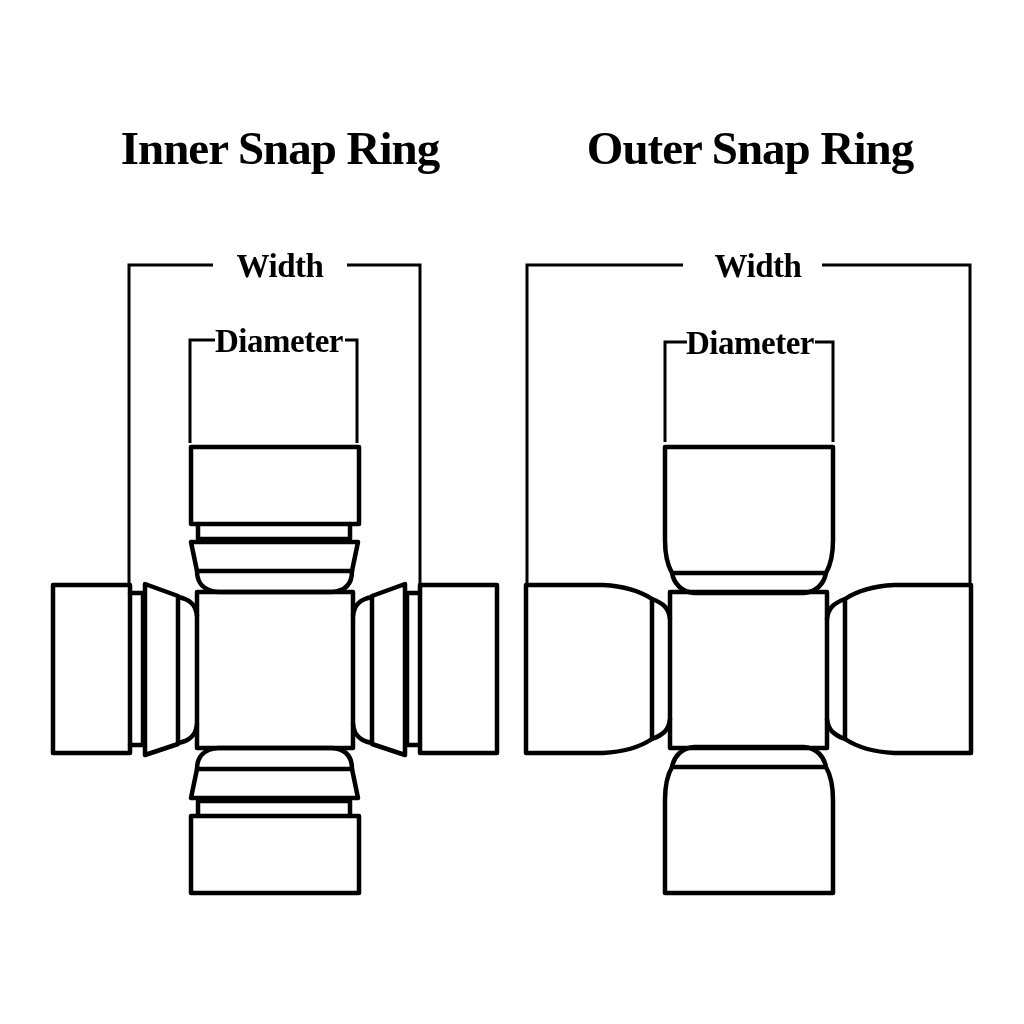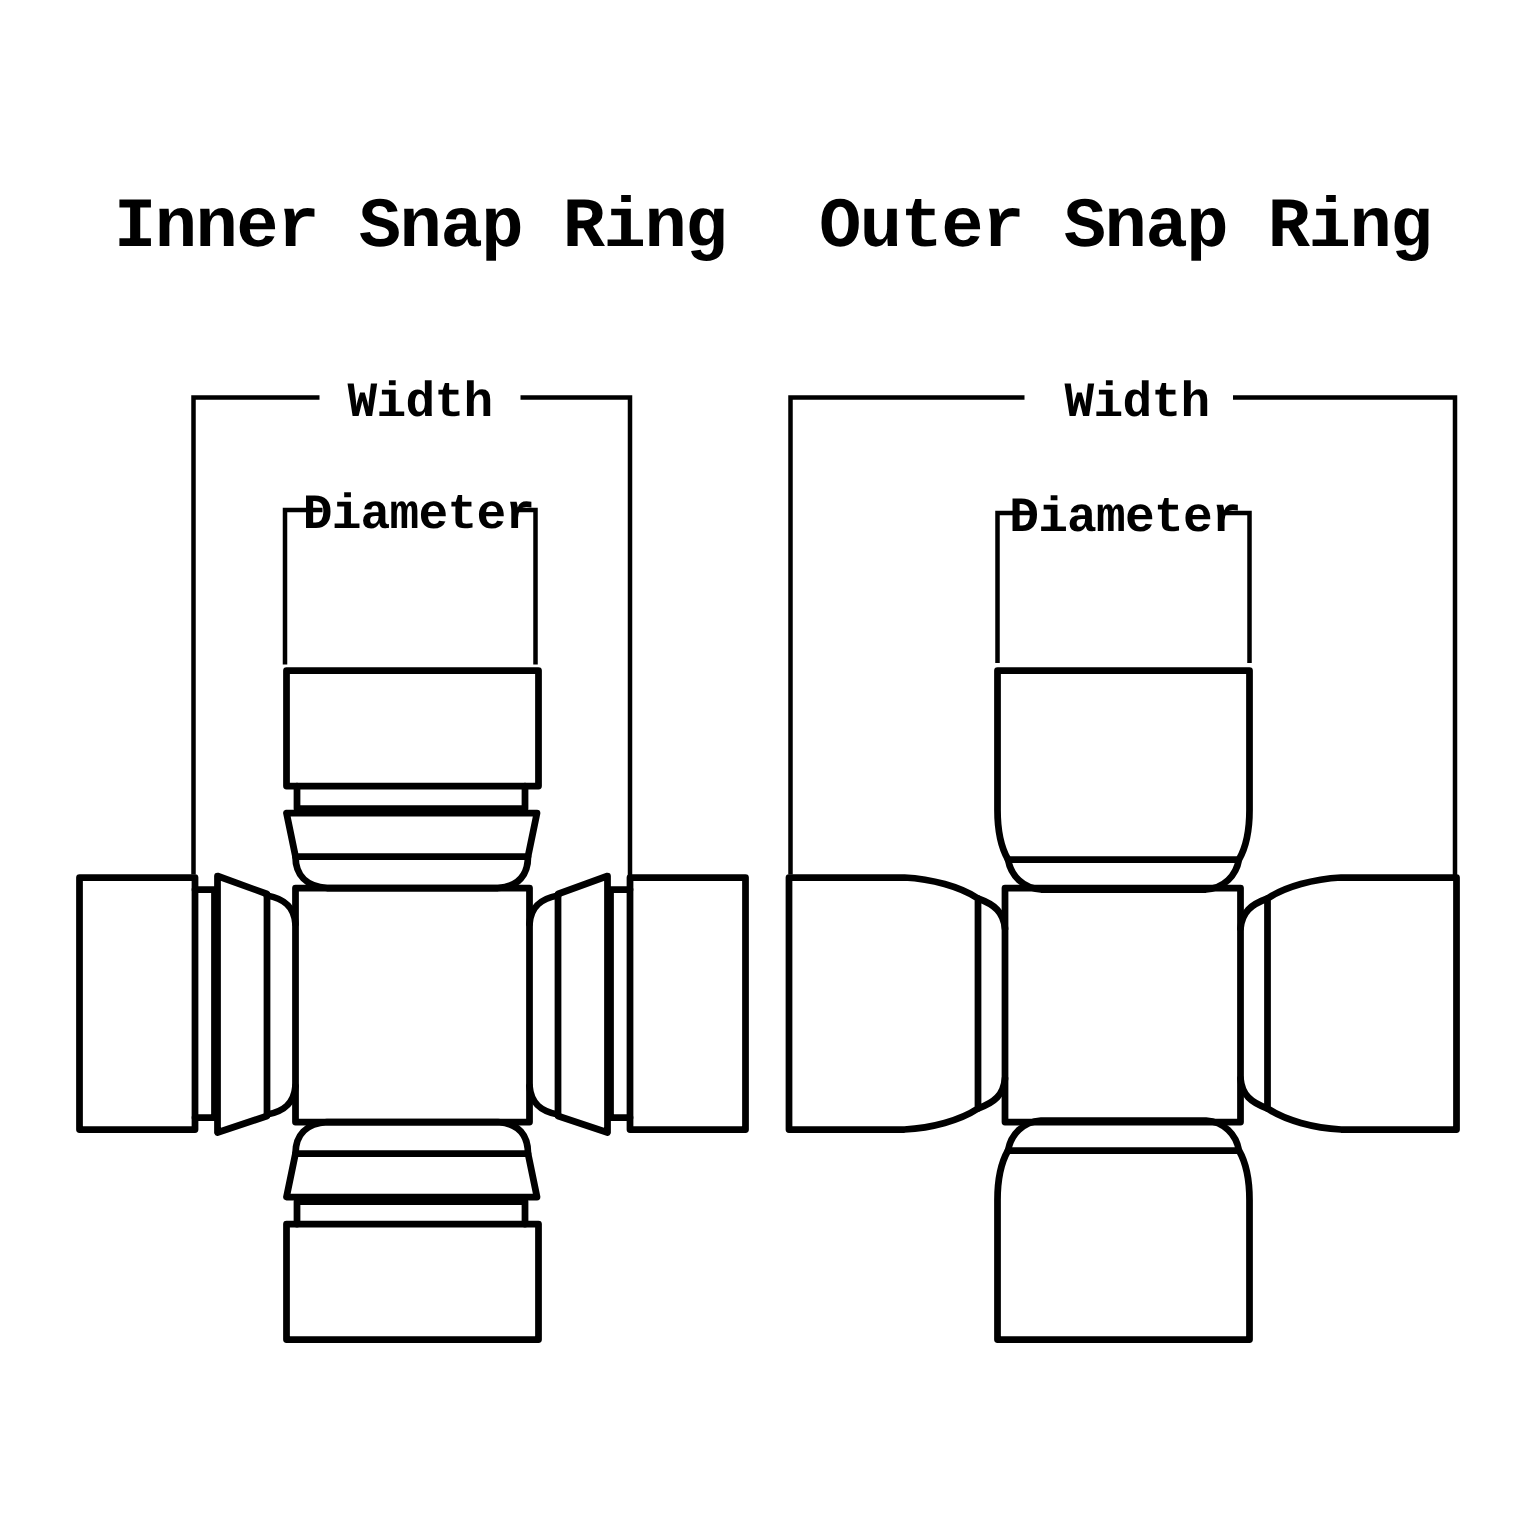--- a/index.html
+++ b/index.html
@@ -6,21 +6,21 @@
     margin: 0;
     padding: 0;
     background: #ffffff;
   }
   .canvas {
     position: relative;
     width: 1024px;
     height: 1024px;
     background: #ffffff;
     overflow: hidden;
-    font-family: Liberation Mono, monospace;
+    font-family: Liberation Serif, serif;
   }
   svg.diagram-art {
     position: absolute;
     left: 0;
     top: 0;
     width: 1024px;
     height: 1024px;
   }
   .shape {
     stroke: #000000;

